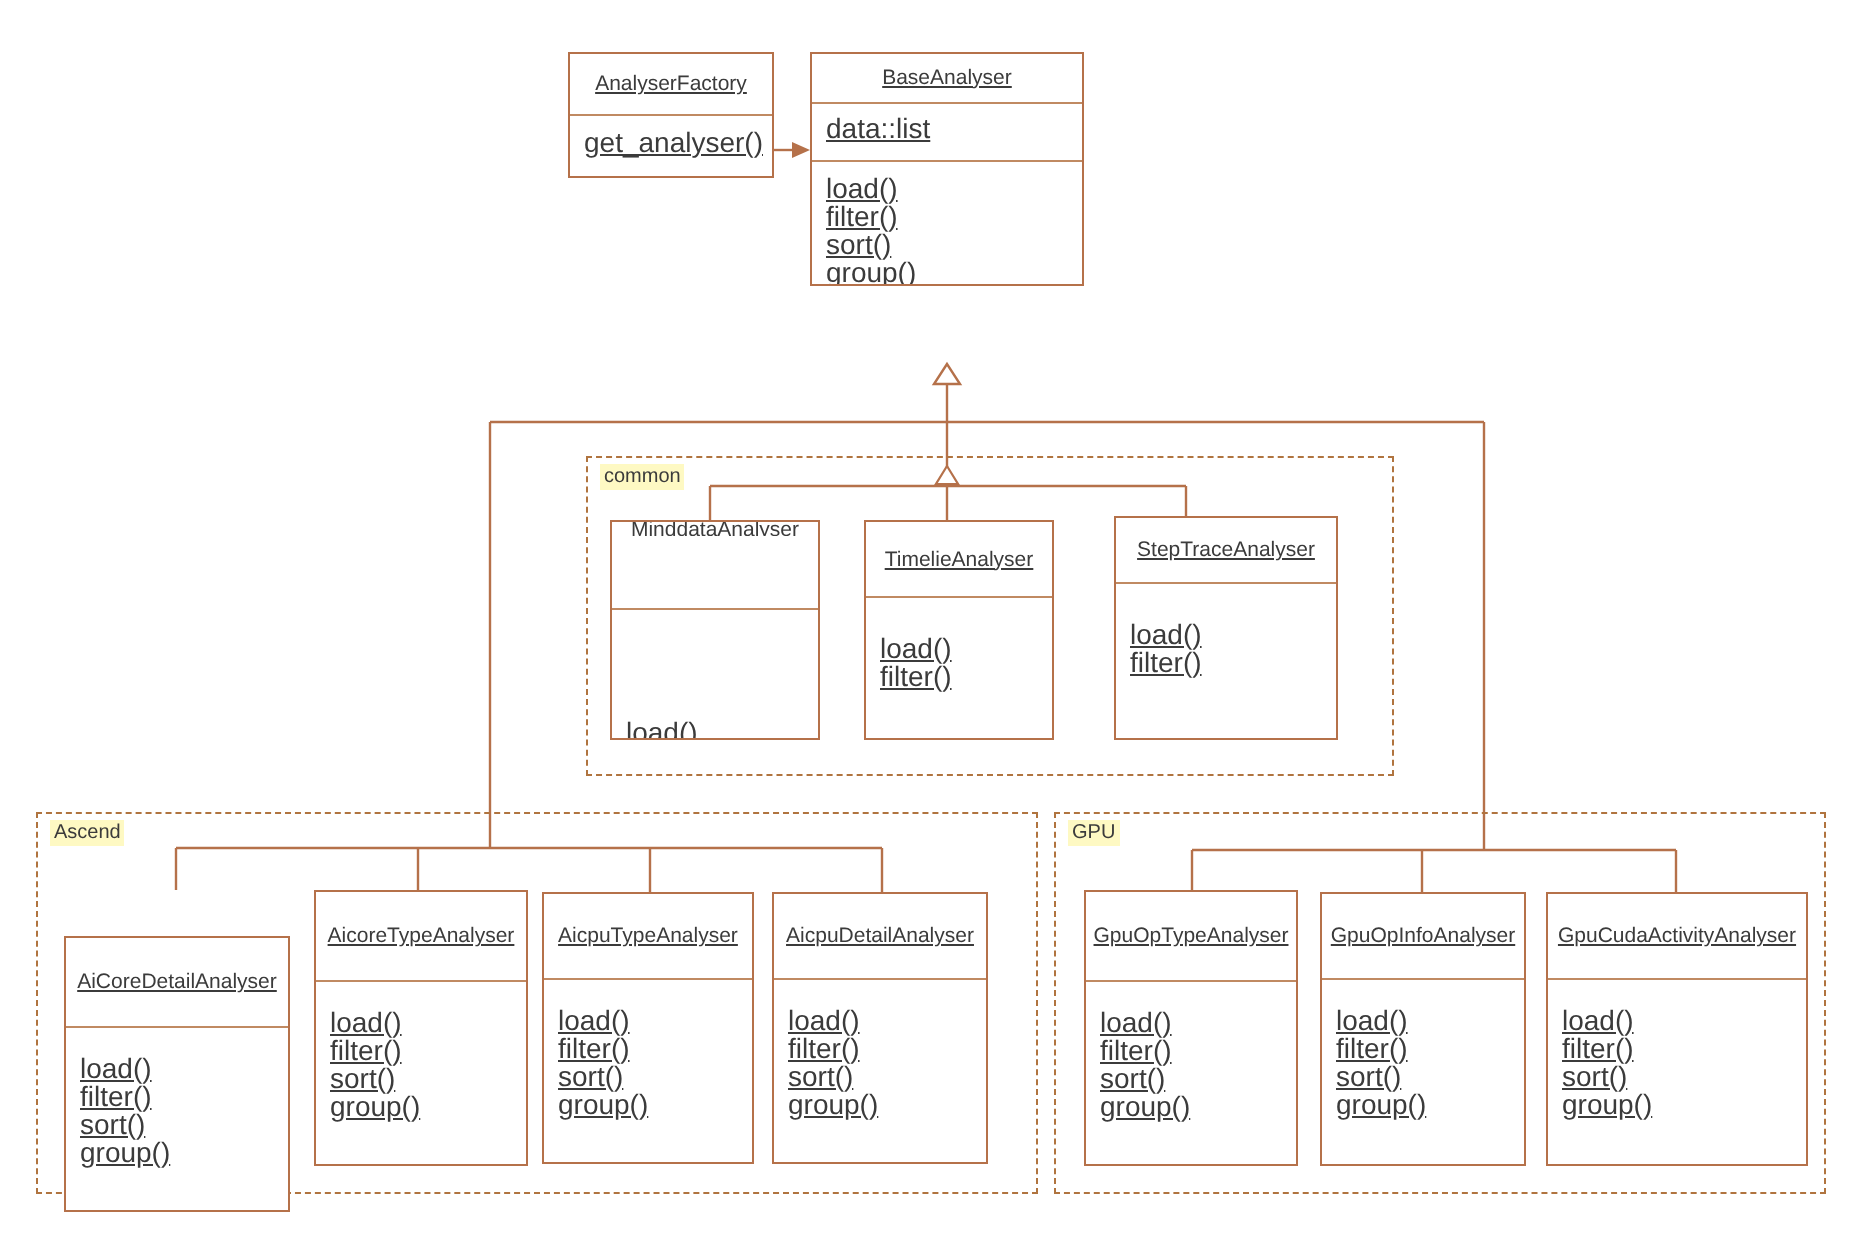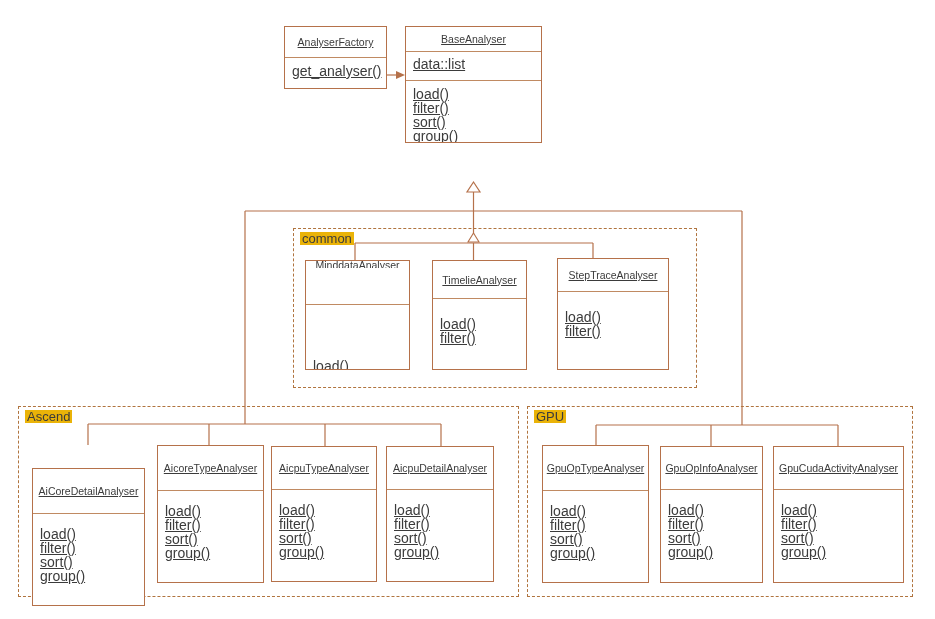--- a/index.html
+++ b/index.html
@@ -32,25 +32,25 @@
   .package {
     position: absolute;
     border: 1.4px dashed #b0743f;
     box-sizing: border-box;
     background: transparent;
   }
   .package-label {
     position: absolute;
     top: 3px;
     left: 6px;
-    font-size: 13px;
+    font-size: 10px;
     color: #3b3b3b;
     line-height: 13px;
     white-space: nowrap;
-    background: #eab308;
+    background: #fef9c3;
     padding: 0 2px;
   }
 
   
   .uml-class {
     position: absolute;
     box-sizing: border-box;
     border: 1.2px solid #b5714a;
     background: #ffffff;
     display: flex;

